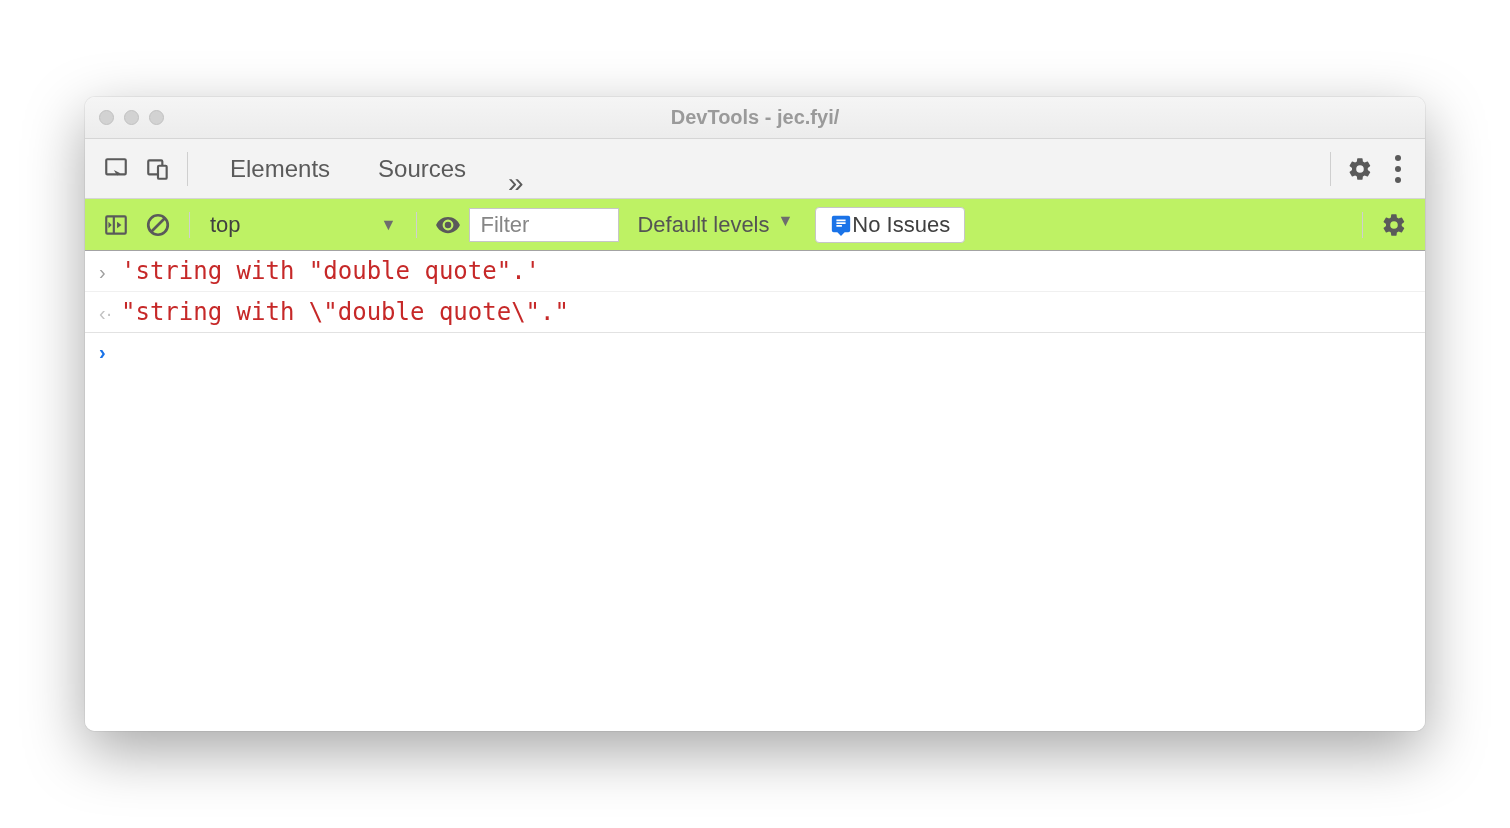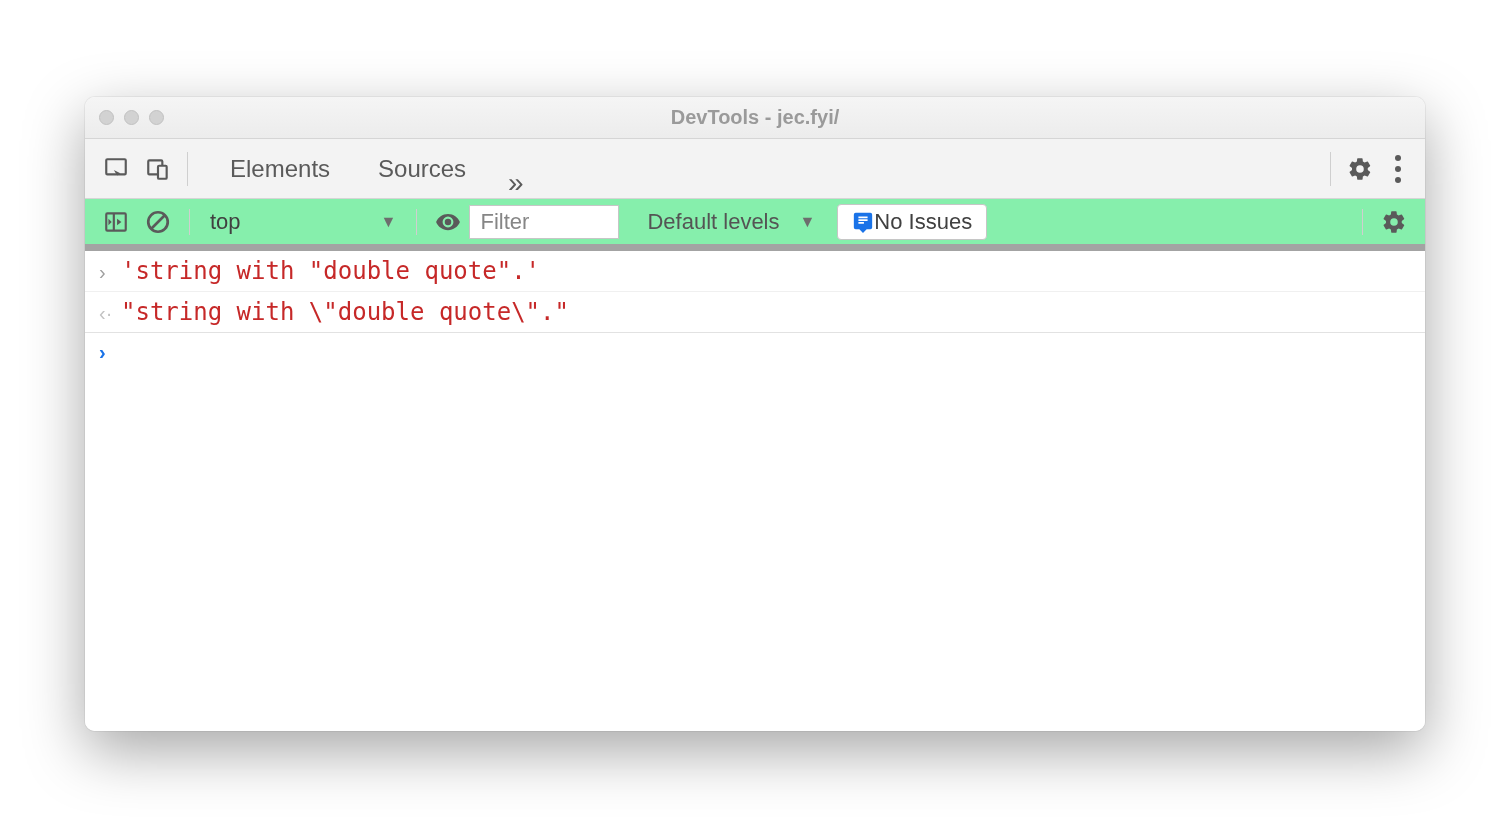--- a/index.html
+++ b/index.html
@@ -122,22 +122,22 @@
   cursor: pointer;
 }
 .dots span {
   width: 6px; height: 6px; border-radius: 50%;
   background: #5a5a5a;
 }
 
 
 .console-toolbar {
   height: 52px;
-  background: #86efac;
-  border-bottom: 7px solid #a3a3a3;
+  background: #bef264;
+  border-bottom: 1px solid #a3a3a3;
   display: flex;
   align-items: center;
   padding: 0 10px;
   font-size: 22px;
   color: #404040;
 }
 .ctx {
   display: flex;
   align-items: center;
   gap: 140px;
@@ -146,27 +146,26 @@
 }
 .ctx .caret { color:#6d6d6d; font-size: 16px;}
 .filter-input {
   height: 34px;
   width: 150px;
   border: 1px solid #c6c6c6;
   background: #fff;
   padding: 0 10px;
   font-size: 22px;
   color: #333;
-  margin-right: 28px;
+  margin-right: 18px;
 }
 .filter-input::placeholder { color: #868686; }
 .levels {
   display: flex;
-  align-items: center;
-  gap: 20px;
+  gap: 8px;
   cursor: pointer;
   color:#545454;
   margin-right: 22px;
 }
 .levels .caret { color:#6d6d6d; font-size:16px; }
 .issues-btn {
   display: flex;
   align-items: center;
   border: 1px solid #c6c6c6;
   background: #fff;

